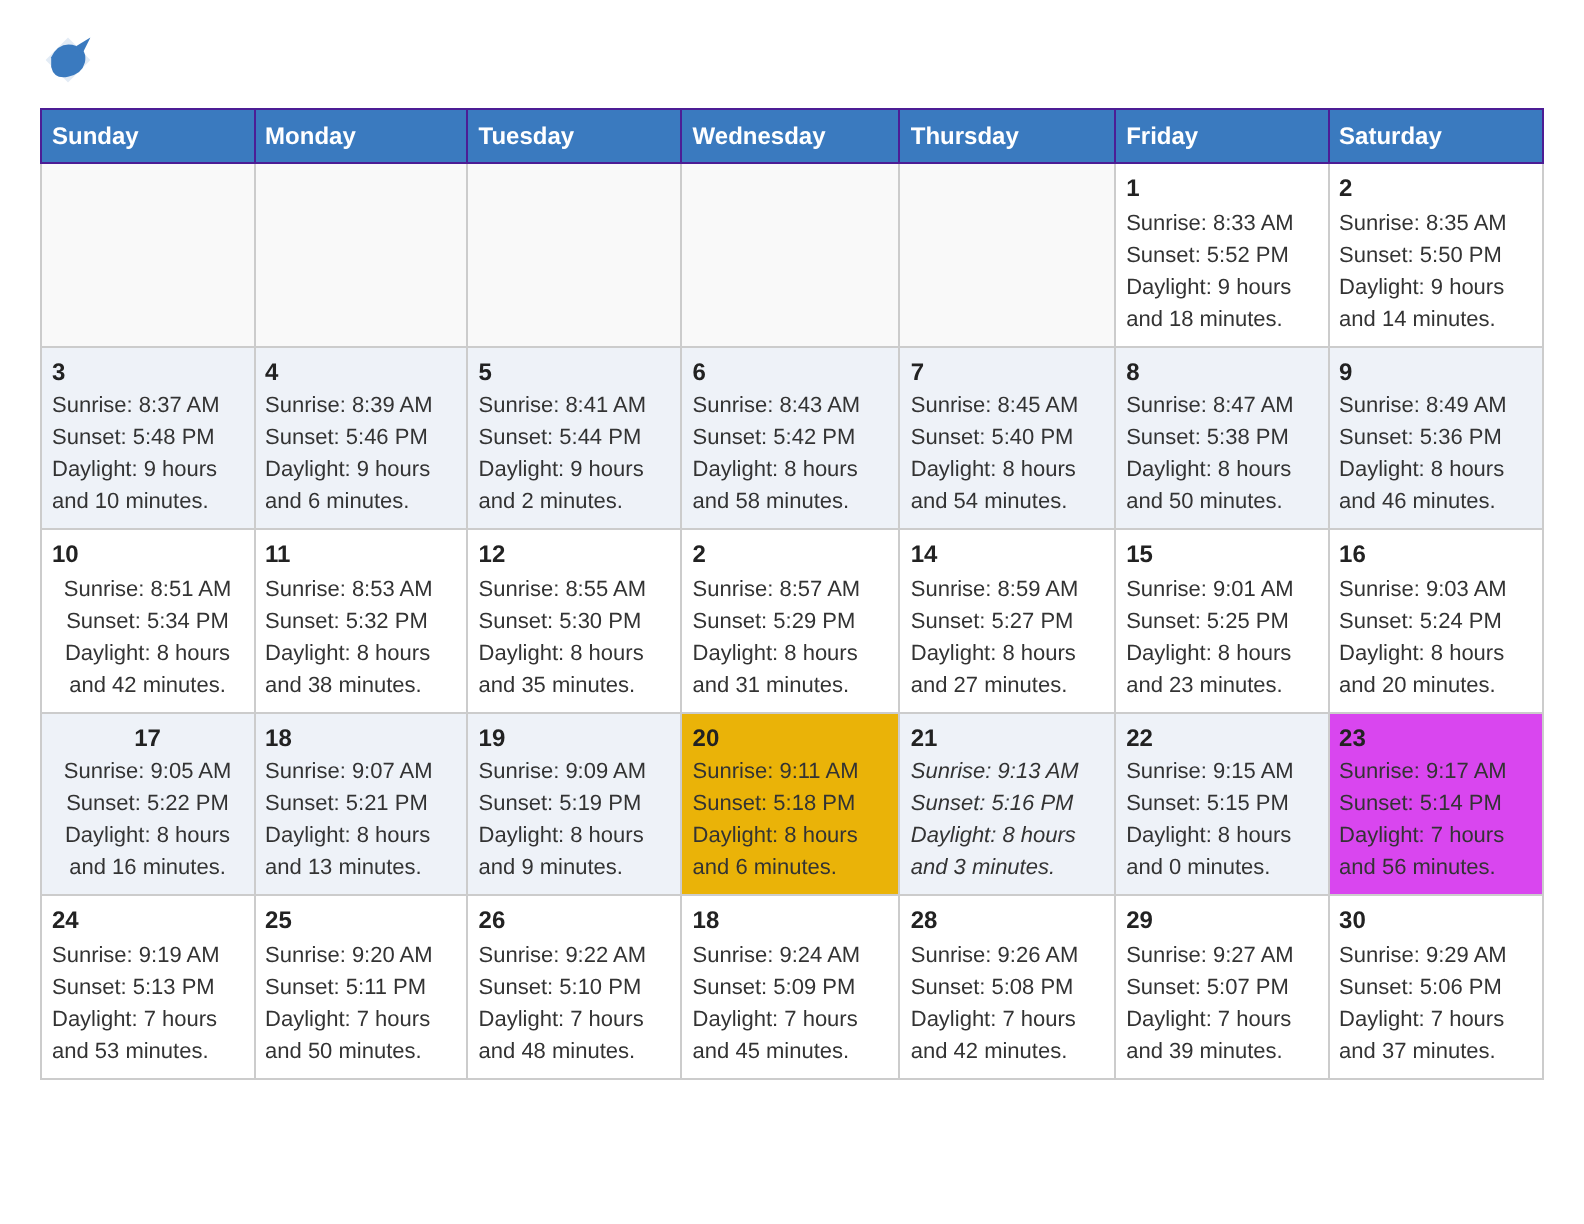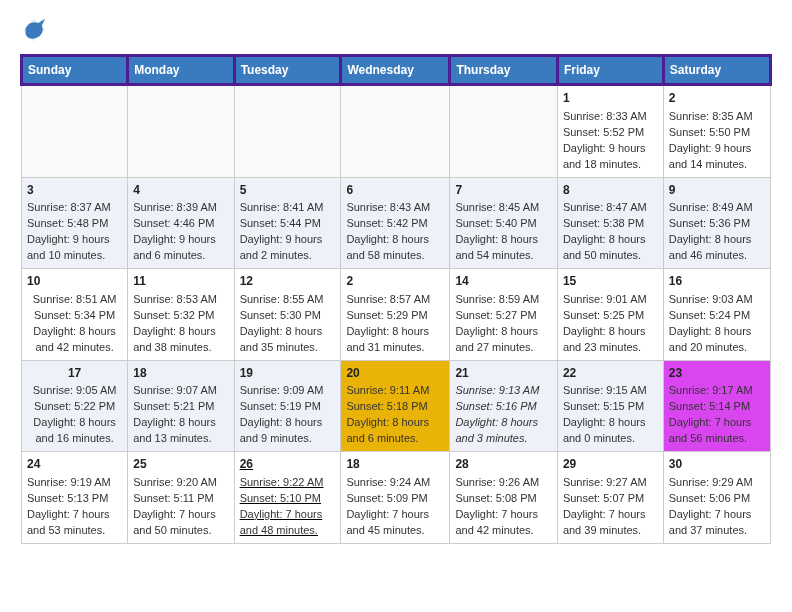--- a/index.html
+++ b/index.html
@@ -64,21 +64,21 @@
       border-collapse: collapse;
       border: 1px solid #ccc;
     }
     .calendar th {
       background: #3a7abf;
       color: #fff;
       font-size: 12px;
       font-weight: bold;
       padding: 6px 5px;
       text-align: left;
-      border: 3px solid #4c1d95;
+      border: 1px solid #4c1d95;
     }
     .calendar td {
       vertical-align: top;
       border: 1px solid #ccc;
       padding: 4px 5px;
       width: 113px;
       min-height: 80px;
       font-size: 10px;
       line-height: 1.4;
       background: #fff;
@@ -162,21 +162,21 @@
         <tr>
           <td style="background: rgb(238, 242, 248);">
             <span class="day-num">3</span>
             <div class="day-info" style="white-space: pre-line;">Sunrise: 8:37 AM
 Sunset: 5:48 PM
 Daylight: 9 hours and 10 minutes.</div>
           </td>
           <td style="background: rgb(238, 242, 248);">
             <span class="day-num">4</span>
             <div class="day-info" style="white-space: pre-line;">Sunrise: 8:39 AM
-Sunset: 4:46 PM
+Sunset: 5:46 PM
 Daylight: 9 hours and 6 minutes.</div>
           </td>
           <td style="background: rgb(238, 242, 248);">
             <span class="day-num">5</span>
             <div class="day-info" style="white-space: pre-line;">Sunrise: 8:41 AM
 Sunset: 5:44 PM
 Daylight: 9 hours and 2 minutes.</div>
           </td>
           <td style="background: rgb(238, 242, 248);">
             <span class="day-num">6</span>
@@ -297,21 +297,21 @@
             <div class="day-info" style="white-space: pre-line;">Sunrise: 9:19 AM
 Sunset: 5:13 PM
 Daylight: 7 hours and 53 minutes.</div>
           </td>
           <td style="background: rgb(255, 255, 255);">
             <span class="day-num">25</span>
             <div class="day-info" style="white-space: pre-line;">Sunrise: 9:20 AM
 Sunset: 5:11 PM
 Daylight: 7 hours and 50 minutes.</div>
           </td>
-          <td style="background: rgb(255, 255, 255); text-decoration: underline;">
+          <td style="background: rgb(255, 255, 255);">
             <span class="day-num">26</span>
             <div class="day-info" style="white-space: pre-line;">Sunrise: 9:22 AM
 Sunset: 5:10 PM
 Daylight: 7 hours and 48 minutes.</div>
           </td>
           <td style="background: rgb(255, 255, 255);">
             <span class="day-num">18</span>
             <div class="day-info" style="white-space: pre-line;">Sunrise: 9:24 AM
 Sunset: 5:09 PM
 Daylight: 7 hours and 45 minutes.</div>

